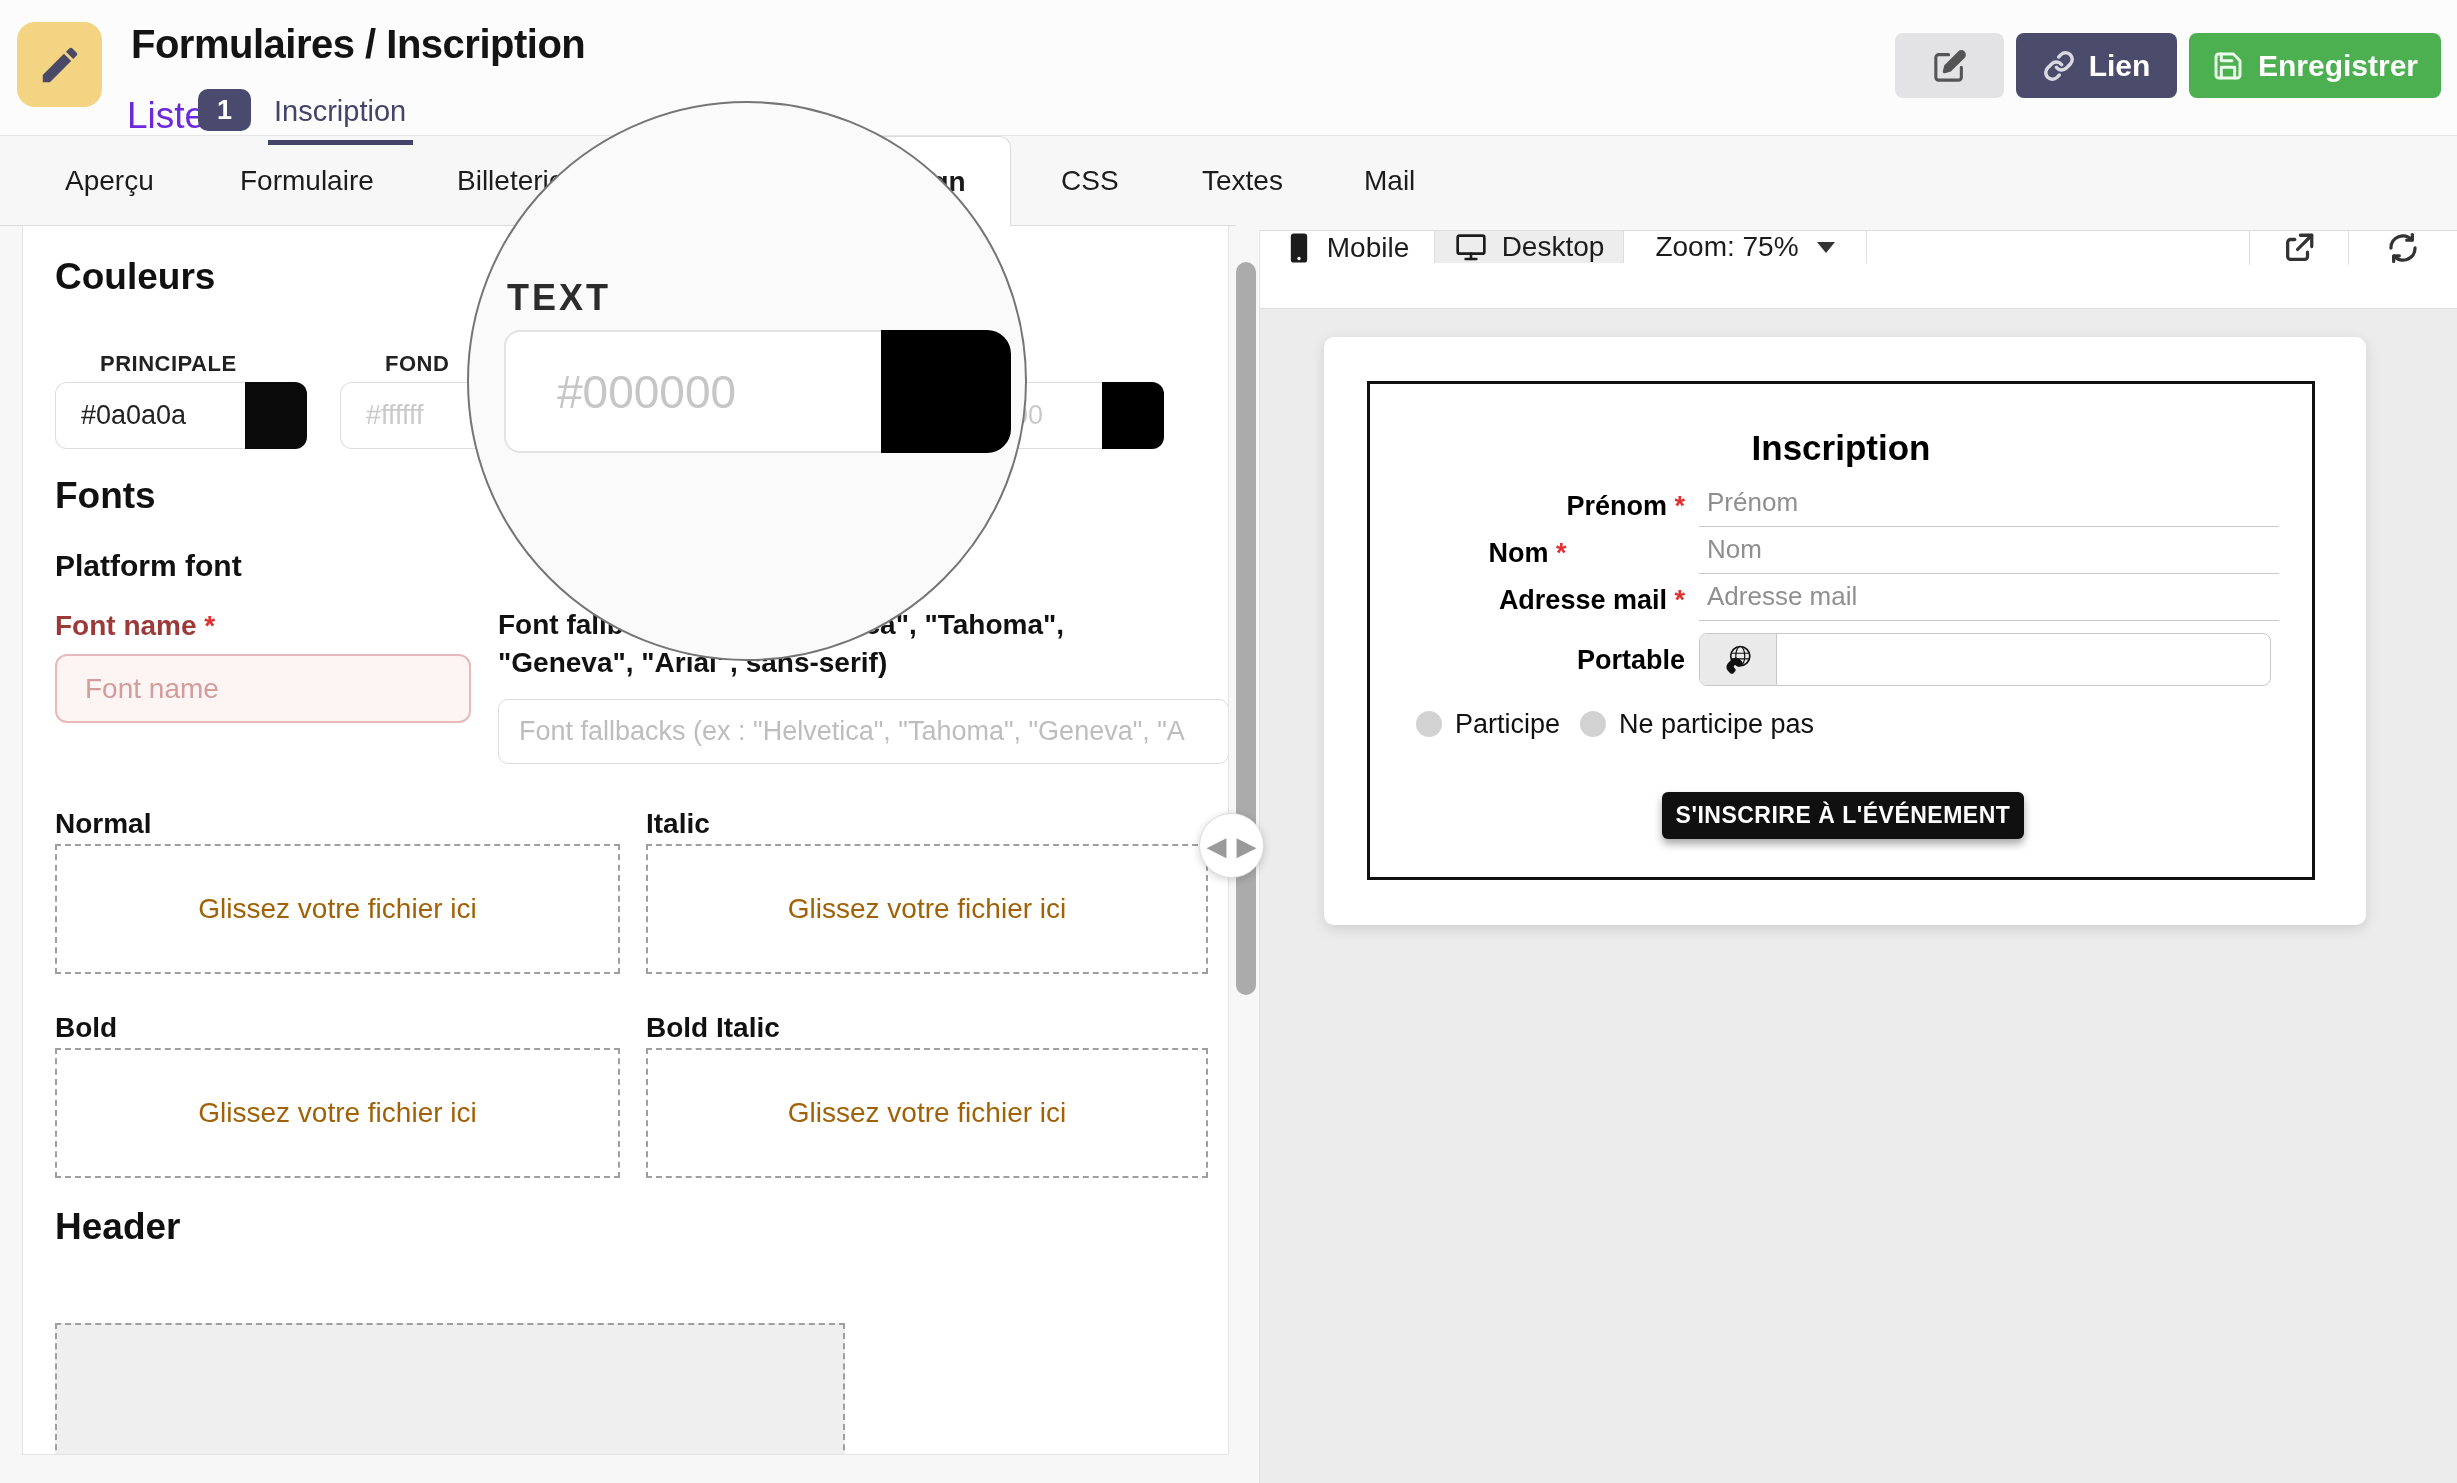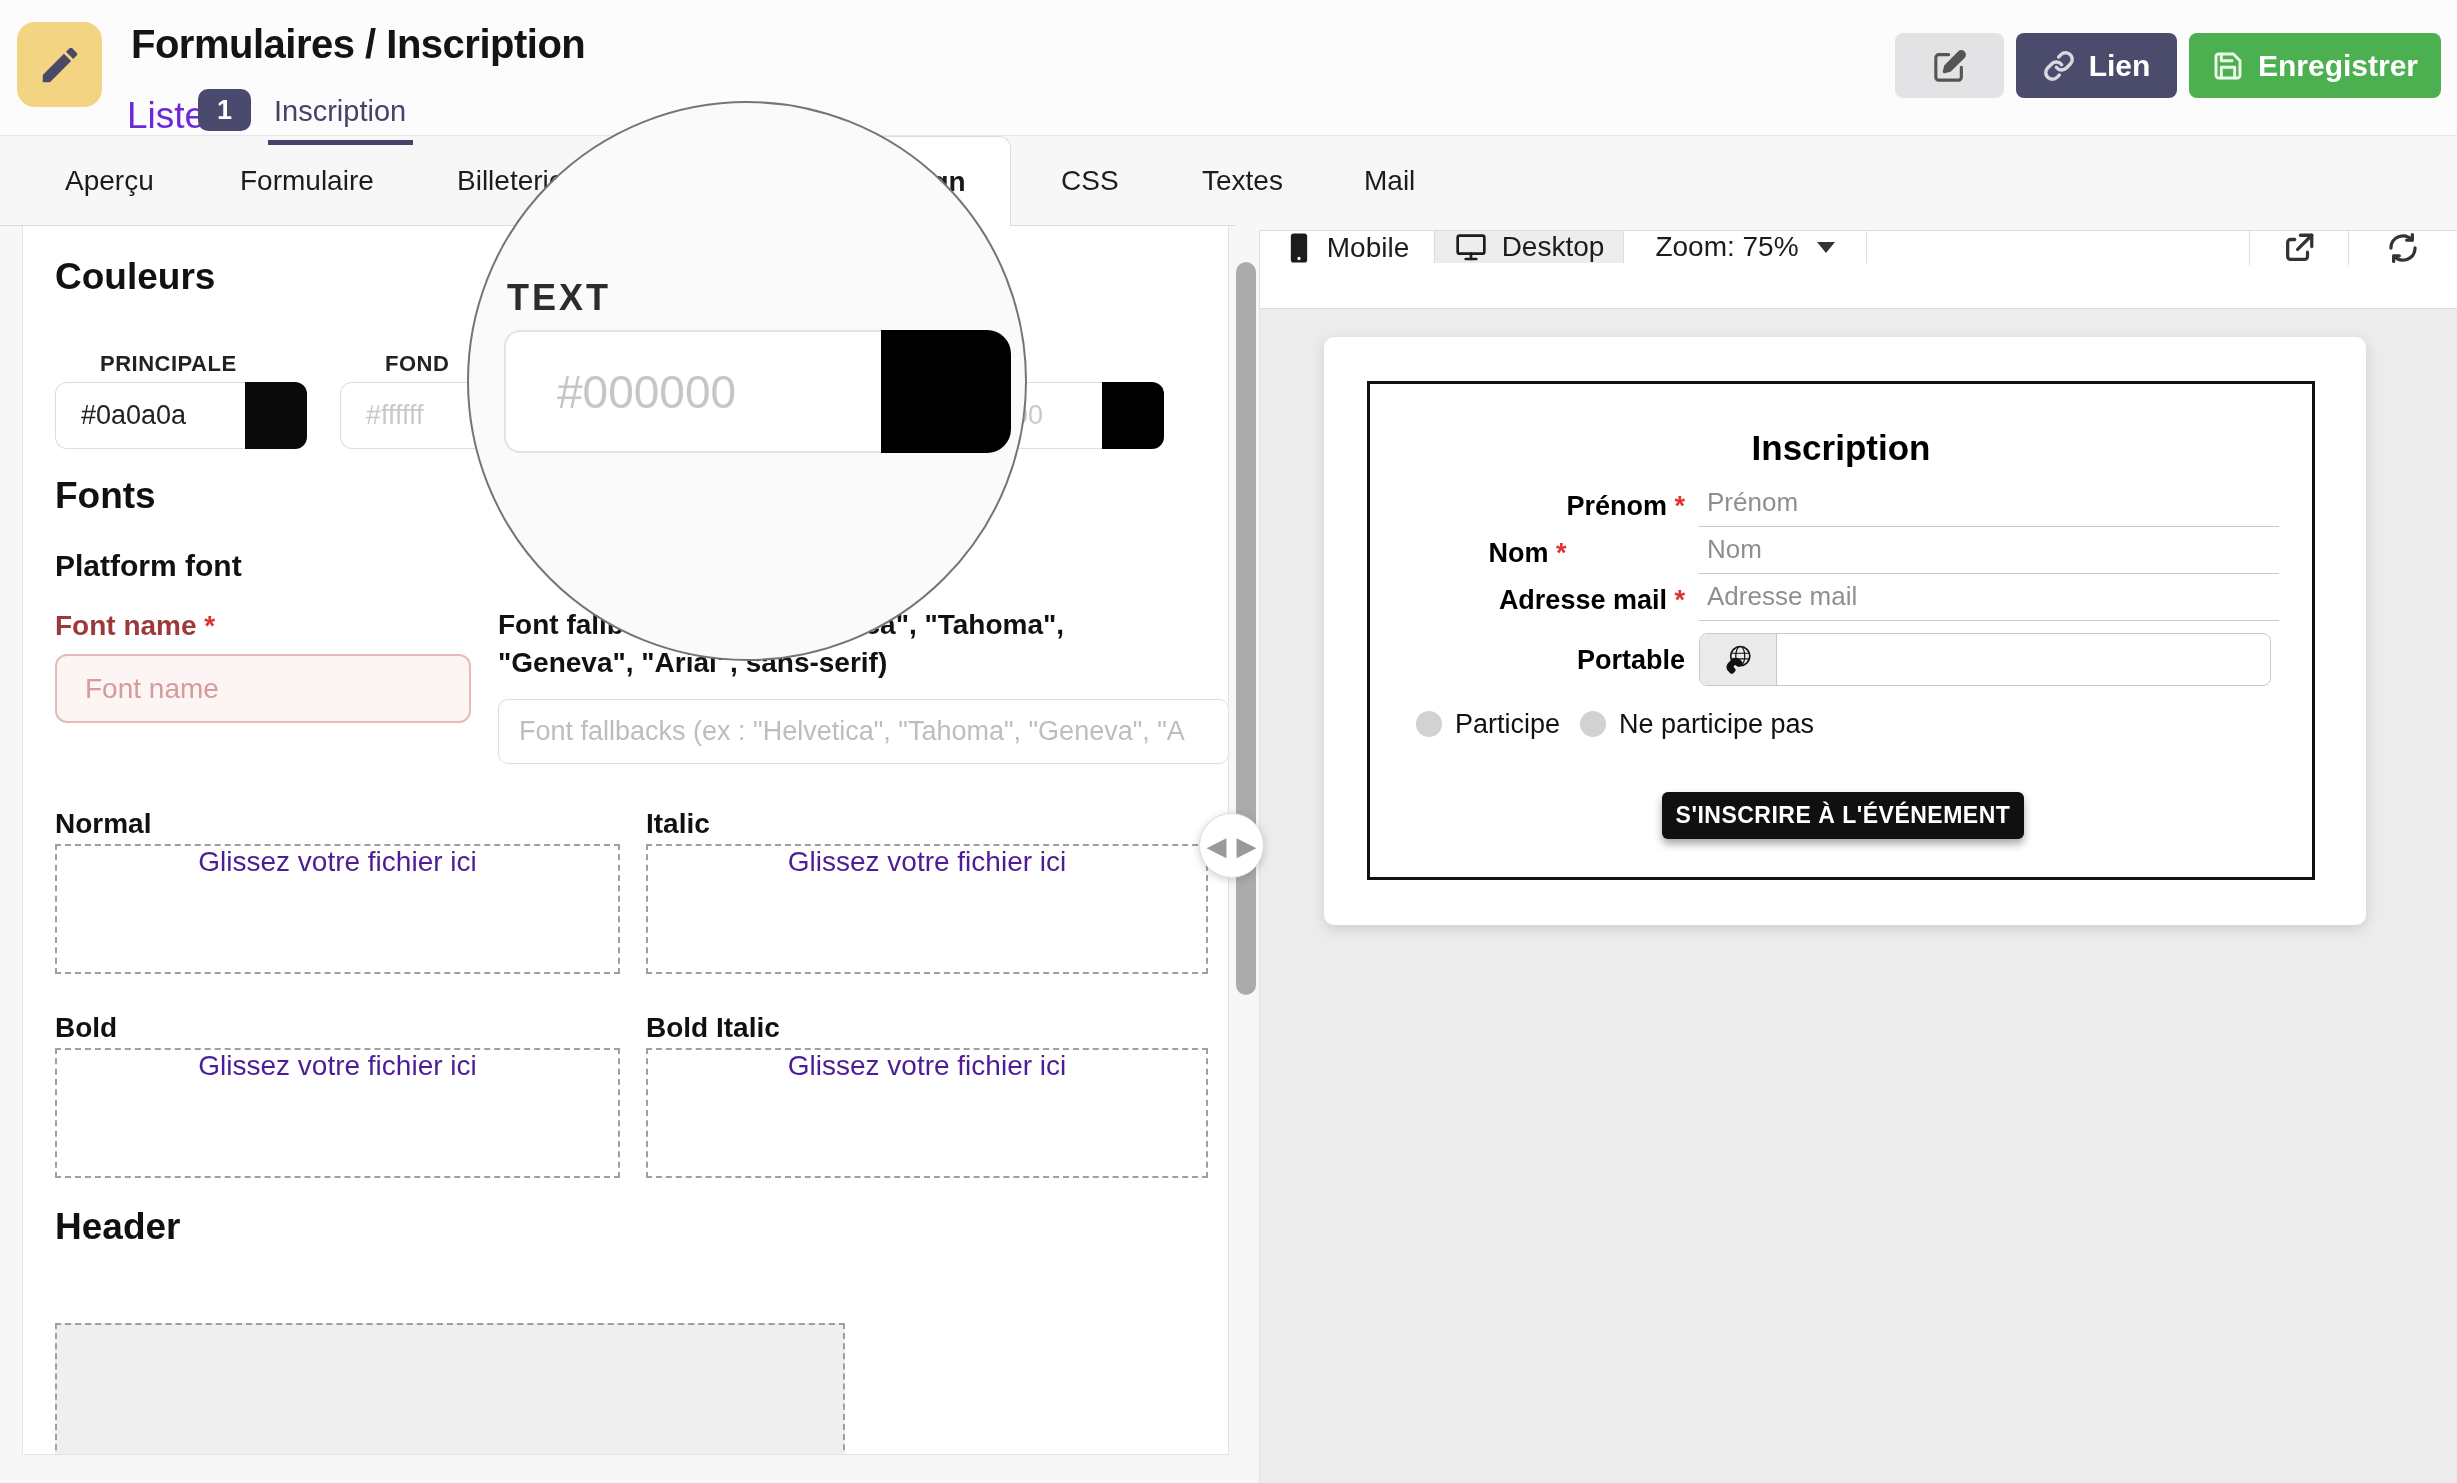--- a/index.html
+++ b/index.html
@@ -40,21 +40,21 @@
   .swatch { position:absolute; width:62px; height:67px; border-radius:0 12px 12px 0; cursor:pointer; }
   .sub-head { position:absolute; font-size:30px; font-weight:700; color:#111; }
   .fontname-label { position:absolute; font-size:28px; font-weight:700; color:#9c3a3a; }
   .req { color:#e03131; }
   .fontname-input { position:absolute; left:32px; top:428px; width:416px; height:69px; border:2px solid #e6baba; background:#fdf4f4; border-radius:12px; font-size:28px; padding-left:28px; color:#9c3a3a; font-family:inherit; outline:none; }
   .fontname-input::placeholder { color:#d49c9c; }
   .fallbacks-label { position:absolute; left:475px; top:380px; width:653px; font-size:28px; font-weight:700; color:#111; line-height:38px; }
   .fallbacks-input { position:absolute; left:475px; top:473px; width:731px; height:65px; border:1px solid #ddd; border-radius:10px; font-size:27px; padding:0 20px; color:#444; font-family:inherit; outline:none; }
   .fallbacks-input::placeholder { color:#bdbdbd; }
   .variant-label { position:absolute; font-size:28px; font-weight:700; color:#111; }
-  .dropzone { position:absolute; border:2px dashed #9f9f9f; background:#fff; display:flex; justify-content:center; font-size:28px; color:#4c1d95; cursor:pointer; }
+  .dropzone { position:absolute; border:2px dashed #9f9f9f; background:#fff; display:flex; align-items:center; justify-content:center; font-size:28px; color:#a16207; cursor:pointer; }
   .dropzone.gray { background:#efefef; }
 
   
   .scroll-thumb { left:1236px; top:262px; width:20px; height:733px; background:#ababab; border-radius:10px; z-index:2; cursor:pointer; }
   .split-handle { left:1199px; top:813px; width:65px; height:65px; border-radius:50%; background:#fff; border:1px solid #ddd; box-shadow:0 2px 8px rgba(0,0,0,0.18); display:flex; align-items:center; justify-content:center; gap:10px; z-index:5; cursor:ew-resize; font-family:"DejaVu Sans",sans-serif; }
   .split-handle span { font-size:26px; color:#9a9a9a; line-height:1; }
 
   
   .preview-panel { left:1259px; top:230px; right:0; bottom:0; border-left:1px solid #e2e2e2; }
   .pv-toolbar { position:absolute; left:0; top:0; right:0; height:79px; background:#fff; border-top:1px solid #ddd; border-bottom:1px solid #ddd; display:flex; align-items:flex-start; }

